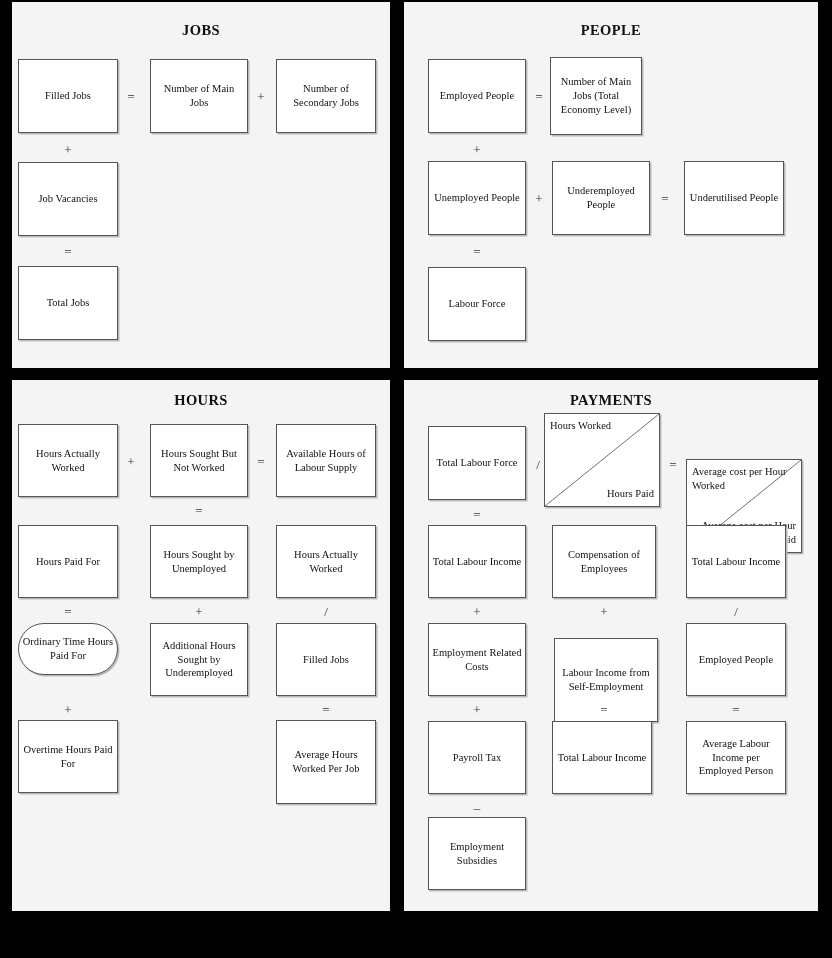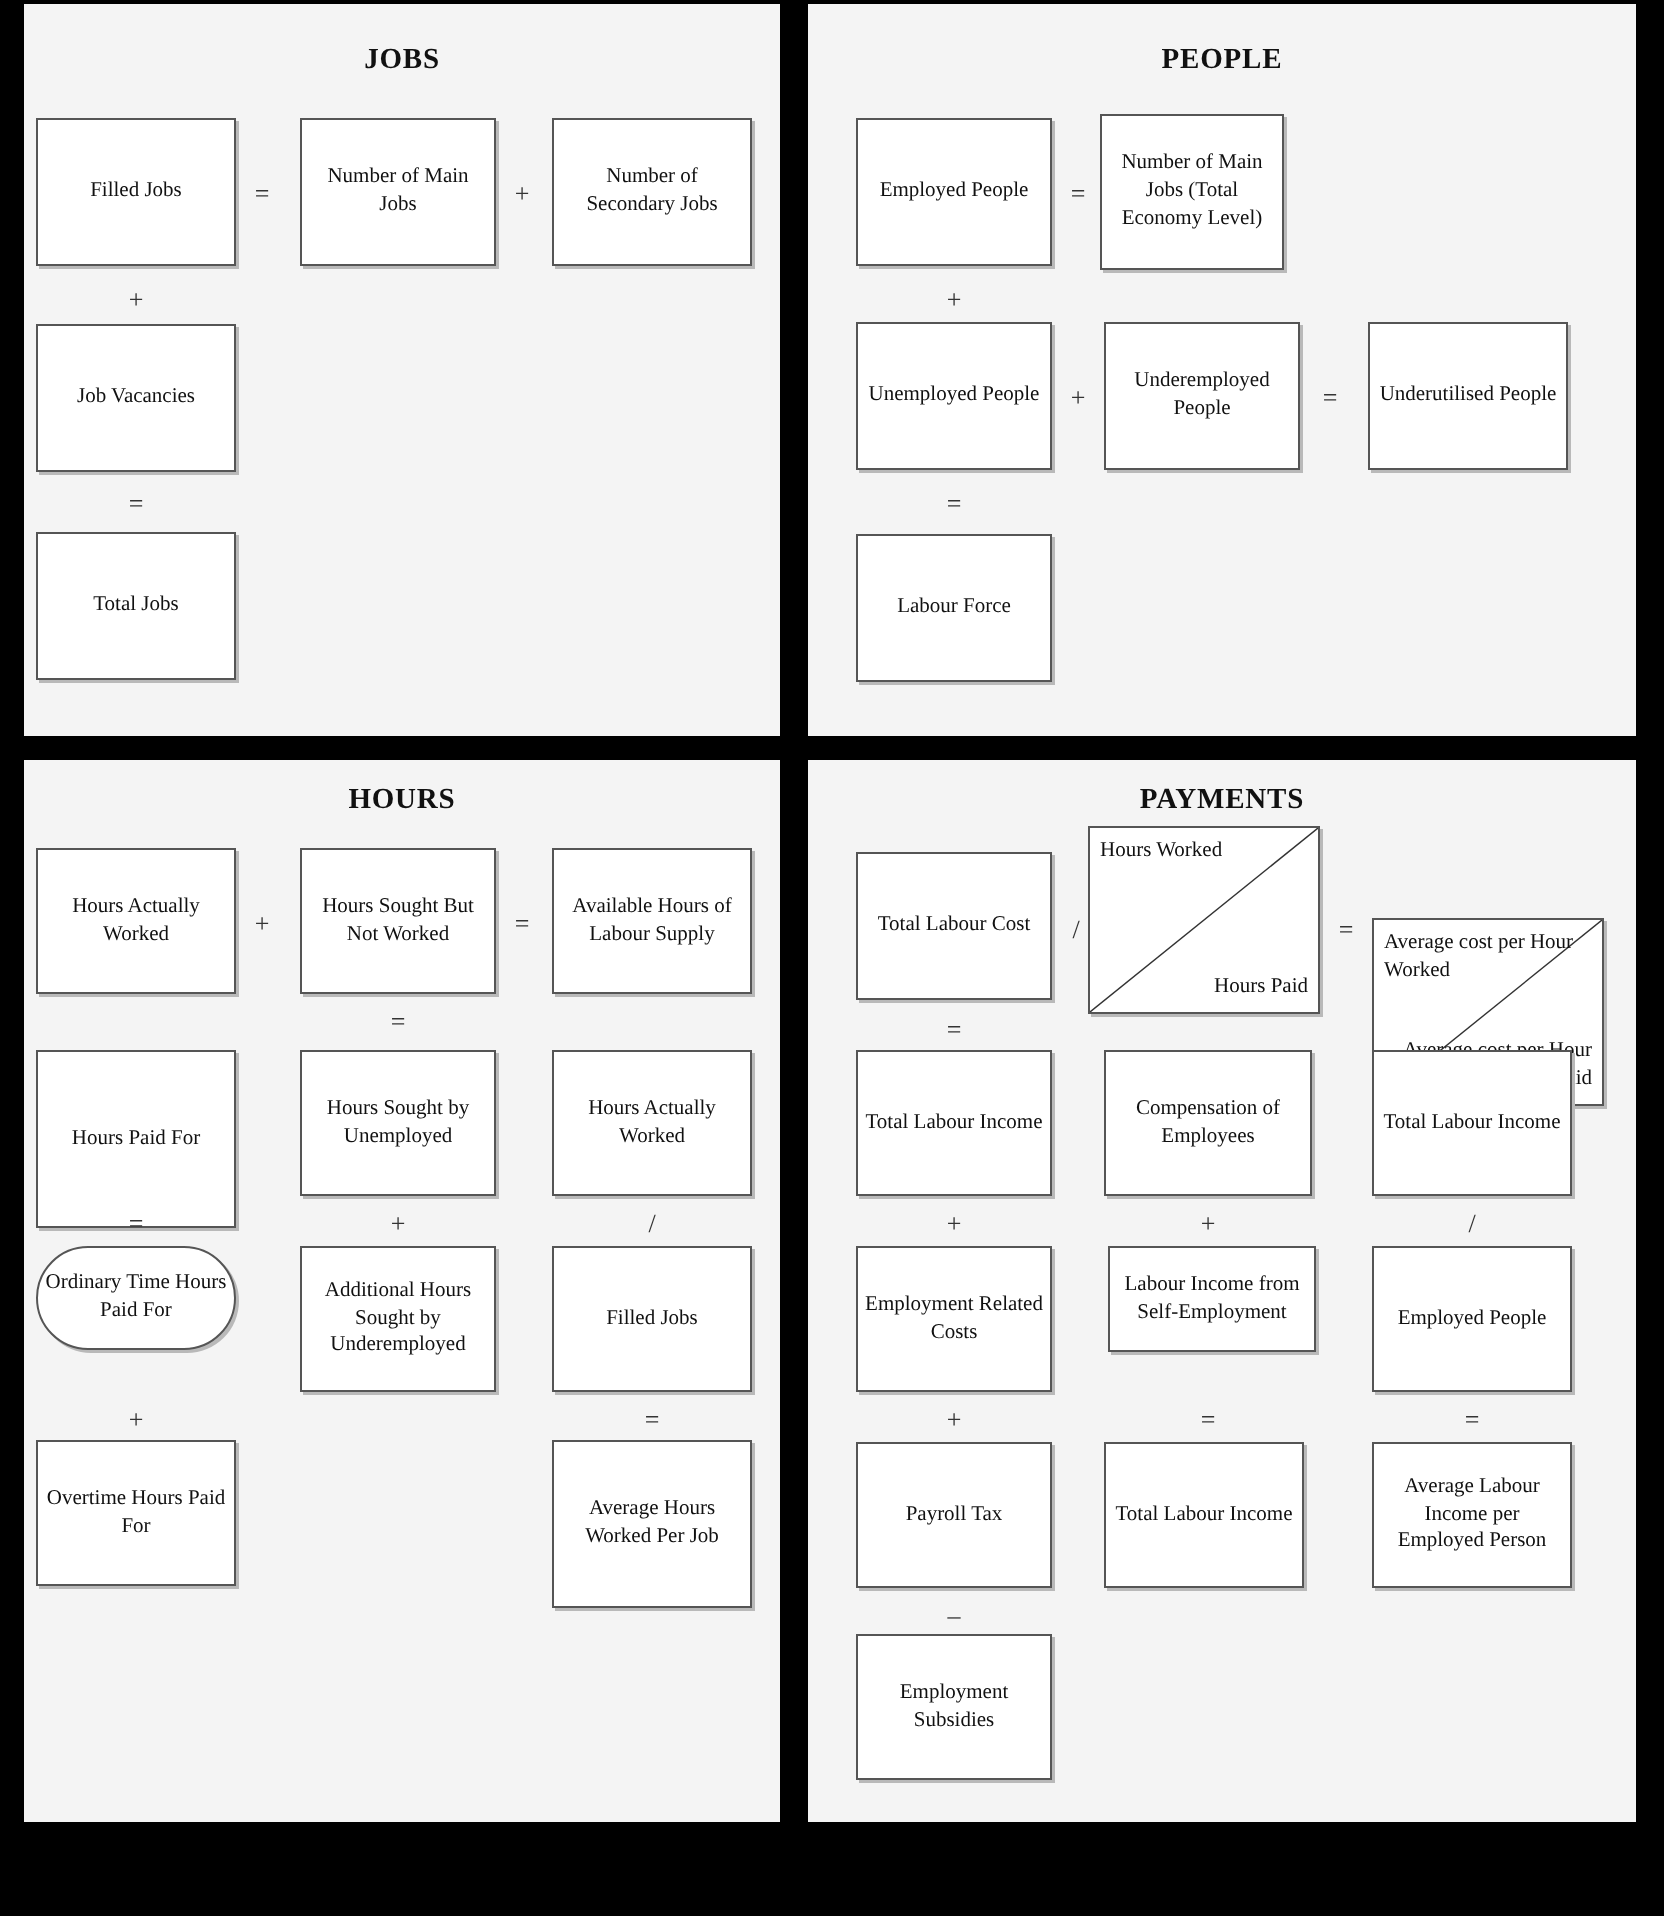--- a/index.html
+++ b/index.html
@@ -126,21 +126,21 @@
     </div>
 
   <div class="op" style="left:240px;top:72px;width:18px;height:18px;">=</div>
 
   <div class="box" style="left:264px;top:44px;width:100px;height:73px;">
     <span>Available Hours of Labour Supply</span>
     </div>
 
   <div class="op" style="left:177px;top:122px;width:20px;height:16px;">=</div>
 
-  <div class="box" style="left:6px;top:145px;width:100px;height:89px;">
+  <div class="box" style="left:6px;top:145px;width:100px;height:73px;">
     <span>Hours Paid For</span>
     </div>
 
   <div class="box" style="left:138px;top:145px;width:98px;height:73px;">
     <span>Hours Sought by Unemployed</span>
     </div>
 
   <div class="box" style="left:264px;top:145px;width:100px;height:73px;">
     <span>Hours Actually Worked</span>
     </div>
@@ -170,21 +170,21 @@
 
   <div class="box" style="left:264px;top:340px;width:100px;height:84px;">
     <span>Average Hours Worked Per Job</span>
     </div>
 </div>
 
 <div class="panel" id="panel-payments">
   <div class="panel-title">PAYMENTS</div>
 
   <div class="box" style="left:24px;top:46px;width:98px;height:74px;">
-    <span>Total Labour Cost</span>
+    <span>Total Labour Force</span>
     </div>
 
   <div class="op" style="left:126px;top:75px;width:16px;height:18px;">/</div>
 
   <div class="box split" style="left:140px;top:33px;width:116px;height:94px;">
     <svg viewBox="0 0 100 100" preserveAspectRatio="none">
       <line x1="0" y1="100" x2="100" y2="0" stroke="#333" stroke-width="0.7" vector-effect="non-scaling-stroke"></line>
     </svg>
     <span class="tl">Hours Worked</span>
     <span class="br">Hours Paid</span>
@@ -215,21 +215,21 @@
     </div>
 
   <div class="op" style="left:63px;top:223px;width:20px;height:16px;">+</div>
   <div class="op" style="left:190px;top:223px;width:20px;height:16px;">+</div>
   <div class="op" style="left:322px;top:223px;width:20px;height:16px;">/</div>
 
   <div class="box" style="left:24px;top:243px;width:98px;height:73px;">
     <span>Employment Related Costs</span>
     </div>
 
-  <div class="box" style="left:150px;top:243px;width:104px;height:53px;">
+  <div class="box" style="left:150px;top:258px;width:104px;height:84px;">
     <span>Labour Income from Self-Employment</span>
     </div>
 
   <div class="box" style="left:282px;top:243px;width:100px;height:73px;">
     <span>Employed People</span>
     </div>
 
   <div class="op" style="left:63px;top:321px;width:20px;height:16px;">+</div>
   <div class="op" style="left:190px;top:321px;width:20px;height:16px;">=</div>
   <div class="op" style="left:322px;top:321px;width:20px;height:16px;">=</div>

